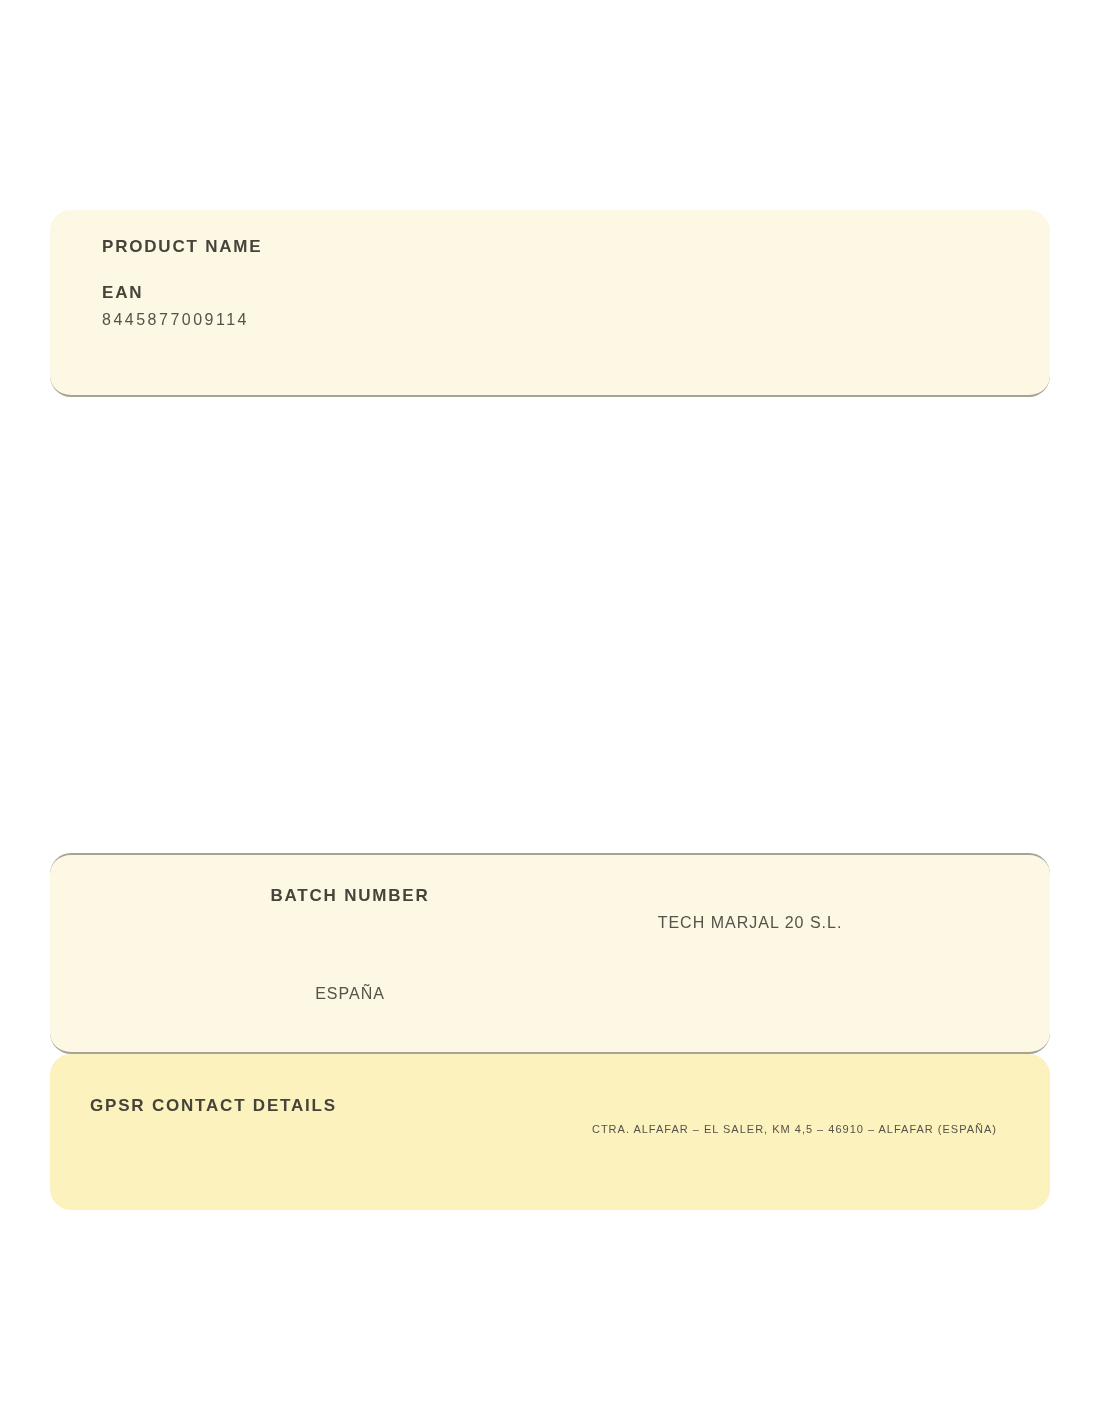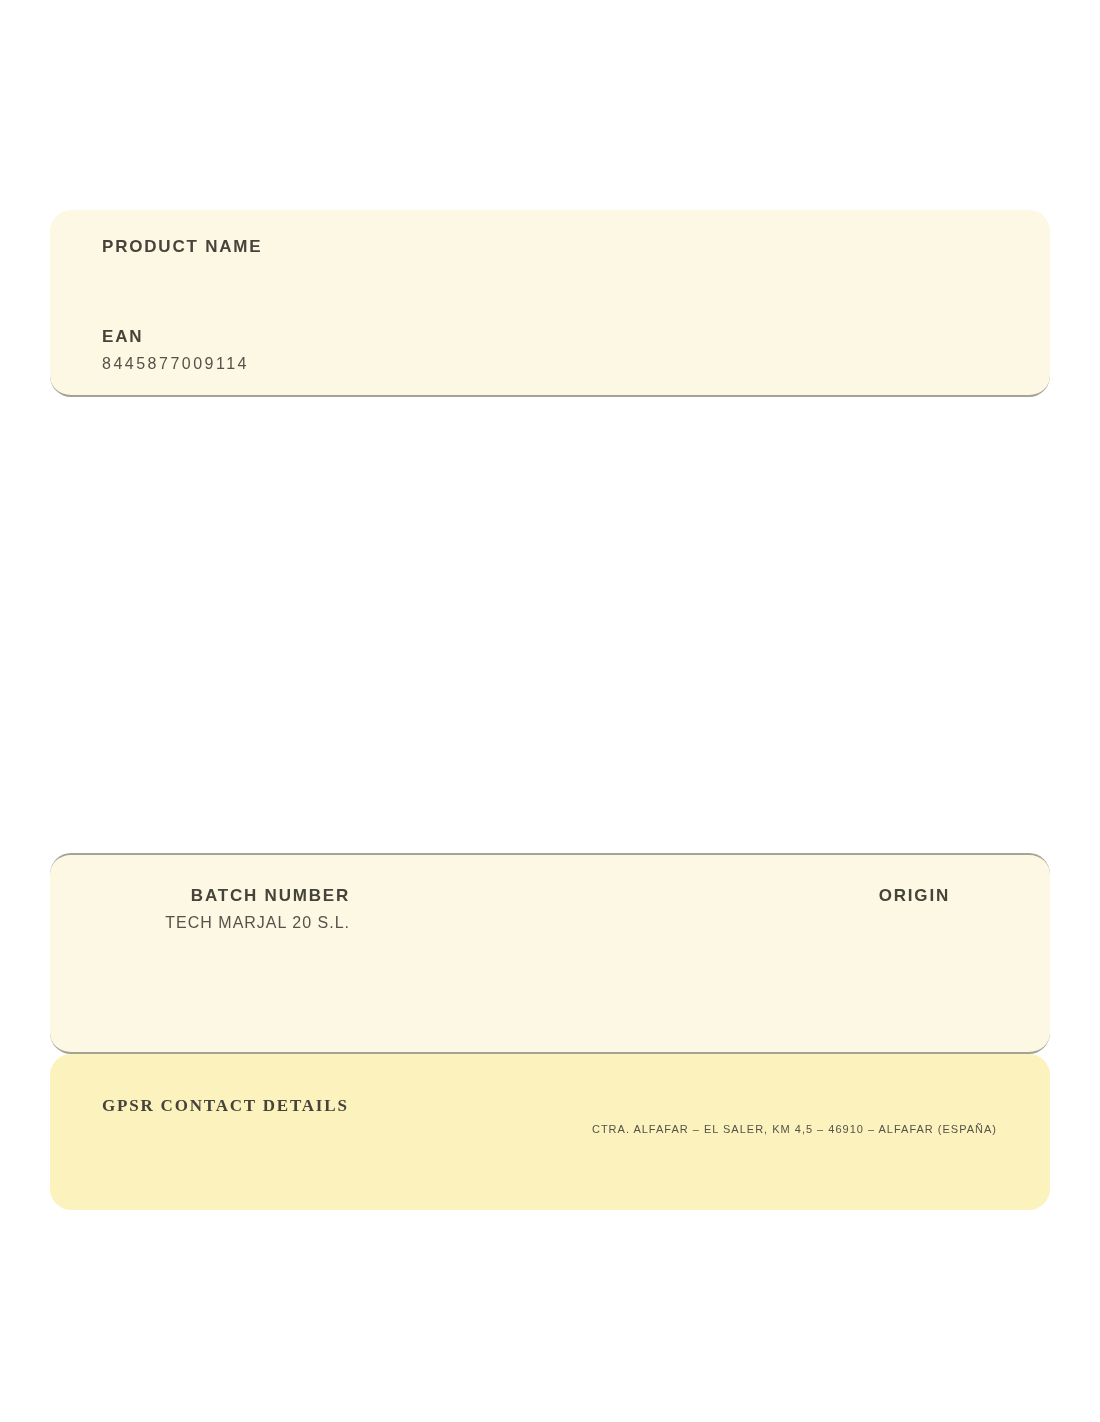--- a/index.html
+++ b/index.html
@@ -28,47 +28,47 @@
     padding:27px 52px 0 52px;
   }
   .field-label{
     font-size:17px;font-weight:bold;letter-spacing:1.8px;
     line-height:1.15;color:var(--label-text);
   }
   .field-value{
     font-size:16px;letter-spacing:0.8px;line-height:1.15;
     color:var(--value-text);margin-top:9px;
   }
-  .ean-label{margin-top:70px;}
+  .ean-label{margin-top:26px;}
   .ean-value{letter-spacing:2.5px;}
   
   .details-panel{
     top:853px;height:201px;
     border-top:2px solid var(--divider);
     border-bottom:2px solid var(--divider);
   }
   .details-grid{
     width:800px;margin:31px auto 1px auto;
-    display:grid;grid-template-columns:1fr 1fr 1fr 1fr;
+    display:grid;grid-template-columns:1fr 1fr;
     grid-template-rows:19px 71px 20px auto;
-    text-align:right;
+    text-align:center;
   }
   .details-grid .field-label{margin:0;}
   .details-grid .cell-value{
     font-size:16px;letter-spacing:1px;line-height:1.15;
     color:var(--value-text);padding-top:9px;
   }
   .details-grid .cell-empty{padding-top:6px;font-size:16px;}
   
   .gpsr-panel{
     top:1054px;height:156px;
     background:var(--highlight-bg);
   }
   .gpsr-label{
-    position:absolute;left:52px;top:42px;font-family:Liberation Serif, serif;
+    position:absolute;left:40px;top:42px;
   }
   .gpsr-address{
     position:absolute;right:53px;top:69px;
     font-size:11px;letter-spacing:1px;line-height:1.15;
     color:var(--value-text);white-space:nowrap;
   }
 </style>
 </head>
 <body>
 
@@ -78,22 +78,22 @@
   <div class="field-value ean-value">8445877009114</div>
 </section>
 
 <section class="panel details-panel">
   <div class="details-grid">
     <div class="field-label">BATCH NUMBER</div>
 
     <div class="cell-empty"></div>
     <div class="cell-empty"></div>
 
-    <div class="field-label">ORIGIN</div>
 
     <div class="cell-value">TECH MARJAL 20 S.L.</div>
+    <div class="cell-value">ESPAÑA</div>
   </div>
 </section>
 
 <section class="panel gpsr-panel">
   <div class="field-label gpsr-label">GPSR CONTACT DETAILS</div>
   <div class="gpsr-address">CTRA. ALFAFAR – EL SALER, KM 4,5 – 46910 – ALFAFAR (ESPAÑA)</div>
 </section>
 
 </body></html>

